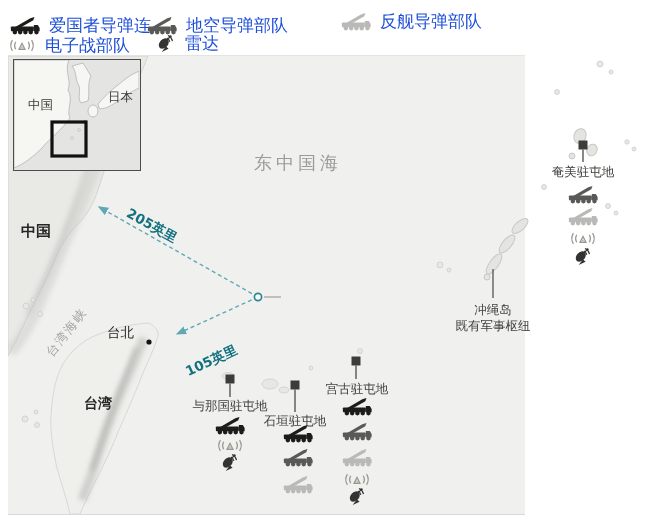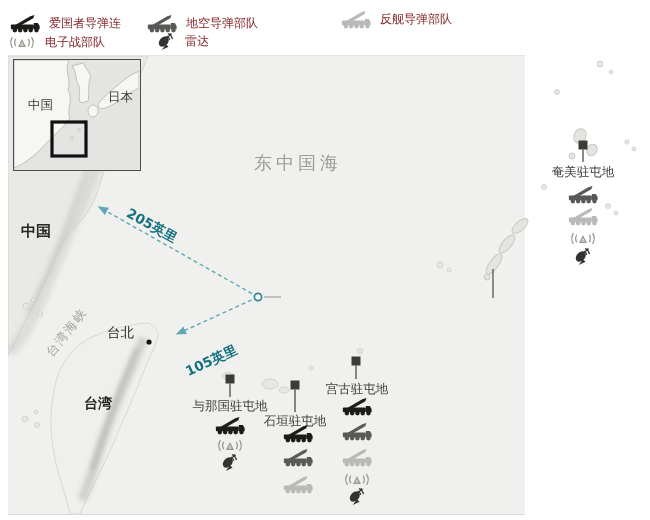--- a/index.html
+++ b/index.html
@@ -4,21 +4,21 @@
 <style>
   html,body{margin:0;padding:0;}
   body{
     width:650px;height:520px;position:relative;overflow:hidden;
     background:#ffffff;
     font-family:"DejaVu Sans","Liberation Sans",sans-serif;
     color:#3c3c3a;
   }
   
   .legend-item{position:absolute;display:flex;align-items:center;}
-  .legend-label{font-size:12px;color:#7f1d1d;}
+  .legend-label{font-size:17px;color:#1d4ed8;}
   .licon{display:block;}
   .c-patriot{color:#1c1c1a;}
   .c-sam{color:#595957;}
   .c-antiship{color:#b9b9b7;}
   .c-ew{color:#98988f;}
   .c-radar{color:#333331;}
   
   .map{
     position:absolute;left:8px;top:55px;width:517px;height:458px;
     background:#f0f1ee;border-top:1px solid #e4e5e2;border-bottom:1px solid #d9dad7;
@@ -213,20 +213,24 @@
   </div>
 
   <span class="maplabel sea" style="left:246px;top:95px;">东中国海</span>
   <span class="maplabel country" style="left:13px;top:166px;">中国</span>
   <span class="maplabel strait" style="left:30px;top:268px;">台湾海峡</span>
   <span class="maplabel city" style="left:99px;top:268px;">台北</span>
   <span class="maplabel country" style="left:76px;top:339px;font-size:14px;">台湾</span>
   <span class="maplabel teal dist205" style="left:116px;top:161px;">205英里</span>
   <span class="maplabel teal dist105" style="left:176px;top:296px;">105英里</span>
 
+  <div class="maplabel place" style="left:445px;top:246px;width:80px;">
+    <div>冲绳岛</div>
+    <div>既有军事枢纽</div>
+  </div>
 
   <div class="garrison-label" style="left:533px;top:108px;width:84px;">奄美驻屯地</div>
   <div class="garrison-label" style="left:176px;top:342px;width:92px;">与那国驻屯地</div>
   <div class="garrison-label" style="left:254px;top:357px;width:66px;">石垣驻屯地</div>
   <div class="garrison-label" style="left:316px;top:325px;width:66px;">宫古驻屯地</div>
 
   <svg class="unit-icon c-sam" style="left:560px;top:129px;" width="30" height="19">
       <use href="#sym-launcher"></use>
     </svg>
   <svg class="unit-icon c-antiship" style="left:560px;top:151px;" width="30" height="19">

